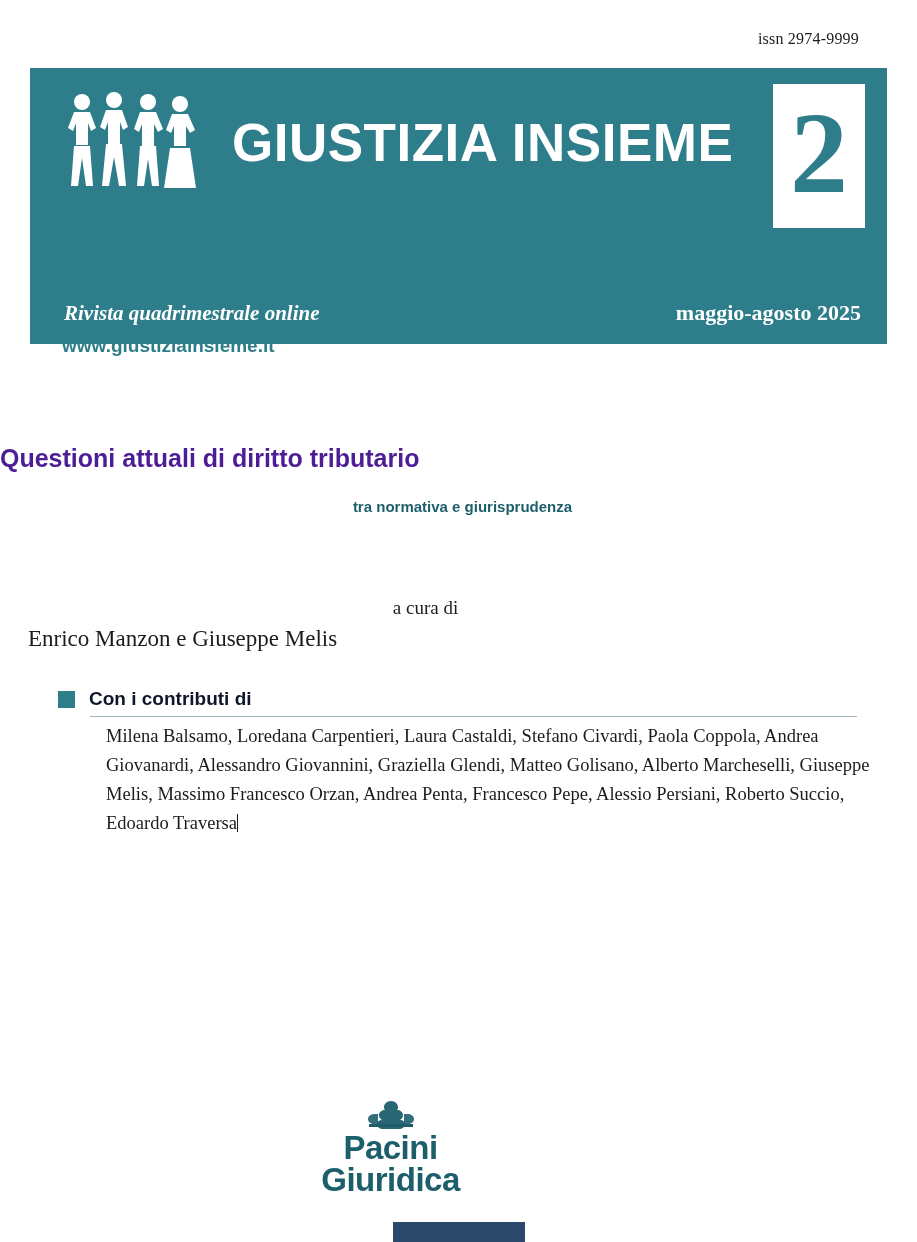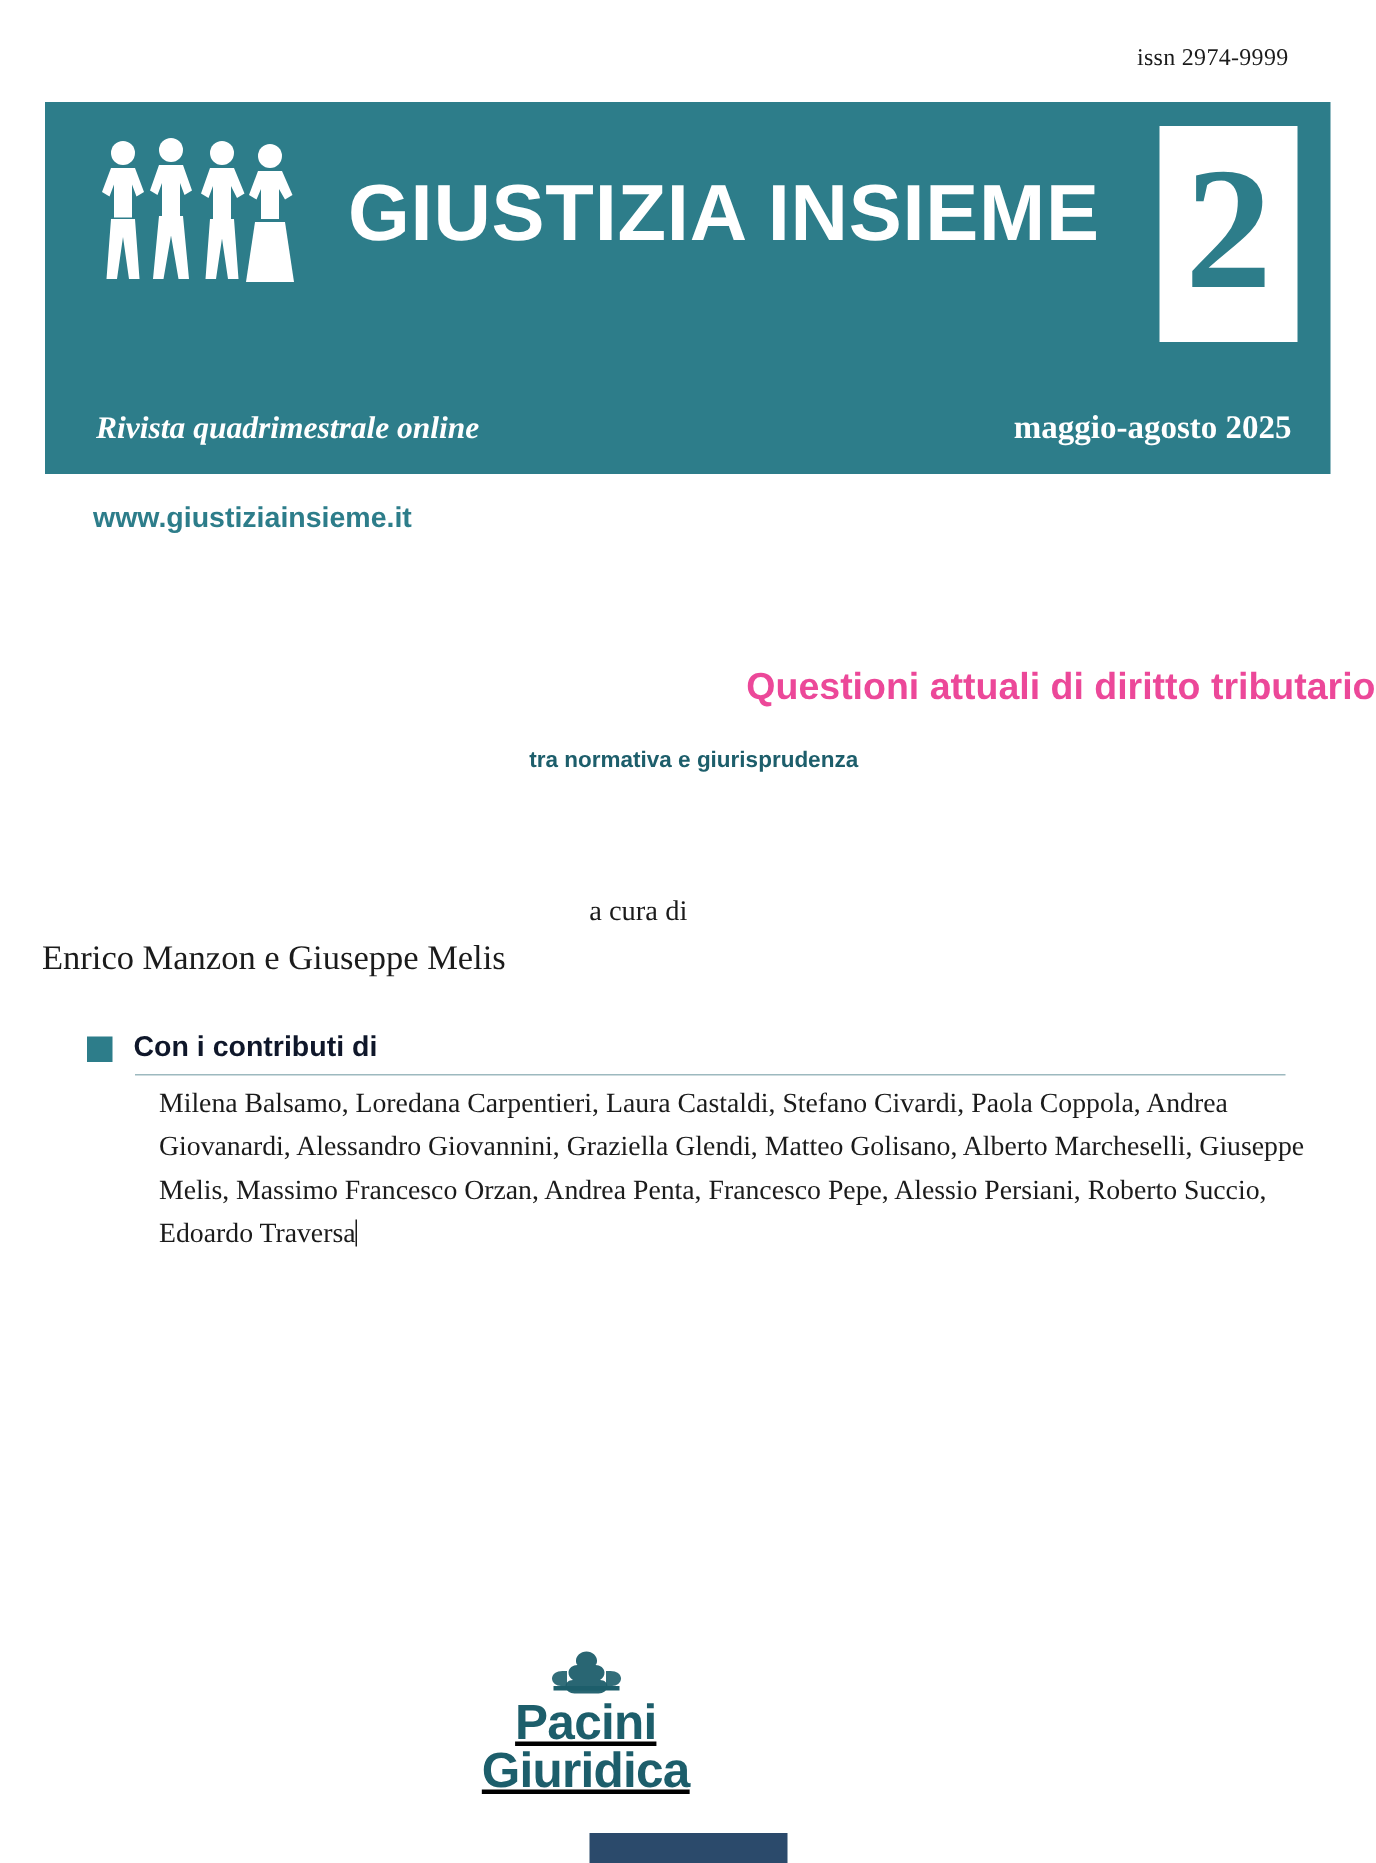--- a/index.html
+++ b/index.html
@@ -31,21 +31,21 @@
     color: #1b1b1b;
     letter-spacing: 0.2px;
   }
 
   
   .masthead {
     position: absolute;
     top: 68px;
     left: 30px;
     width: 857px;
-    height: 248px;
+    height: 276px;
     background: #2d7d8a;
   }
   .logo-figures {
     position: absolute;
     left: 32px;
     top: 22px;
     width: 148px;
     height: 132px;
   }
   .logo-figures svg { display: block; }
@@ -126,22 +126,22 @@
     color: #2d7d8a;
     font-weight: bold;
   }
 
   
   .main-title {
     position: absolute;
     top: 444px;
     left: 0;
     width: 917px;
-    text-align: right;
-    color: #ec4899;
+    text-align: left;
+    color: #4c1d95;
     font-size: 25px;
     font-weight: bold;
   }
   .main-subtitle {
     position: absolute;
     top: 498px;
     left: 4px;
     width: 917px;
     text-align: center;
     color: #1d5e6b;
@@ -221,21 +221,20 @@
     vertical-align: -3px;
   }
 
   
   .publisher {
     position: absolute;
     left: 0;
     top: 1100px;
     width: 781px;
     text-align: center;
-    text-decoration: underline;
   }
   .pub-crest { margin: 0 auto; display: block; }
   .pub-name {
     color: #1d5e6b;
     font-size: 33px;
     font-weight: bold;
     line-height: 0.98;
     letter-spacing: -0.5px;
     margin-top: 2px;
   }

